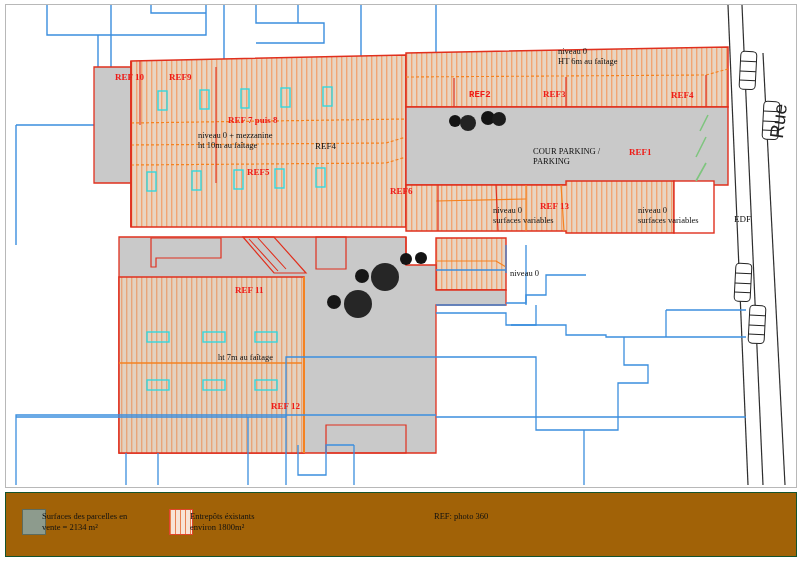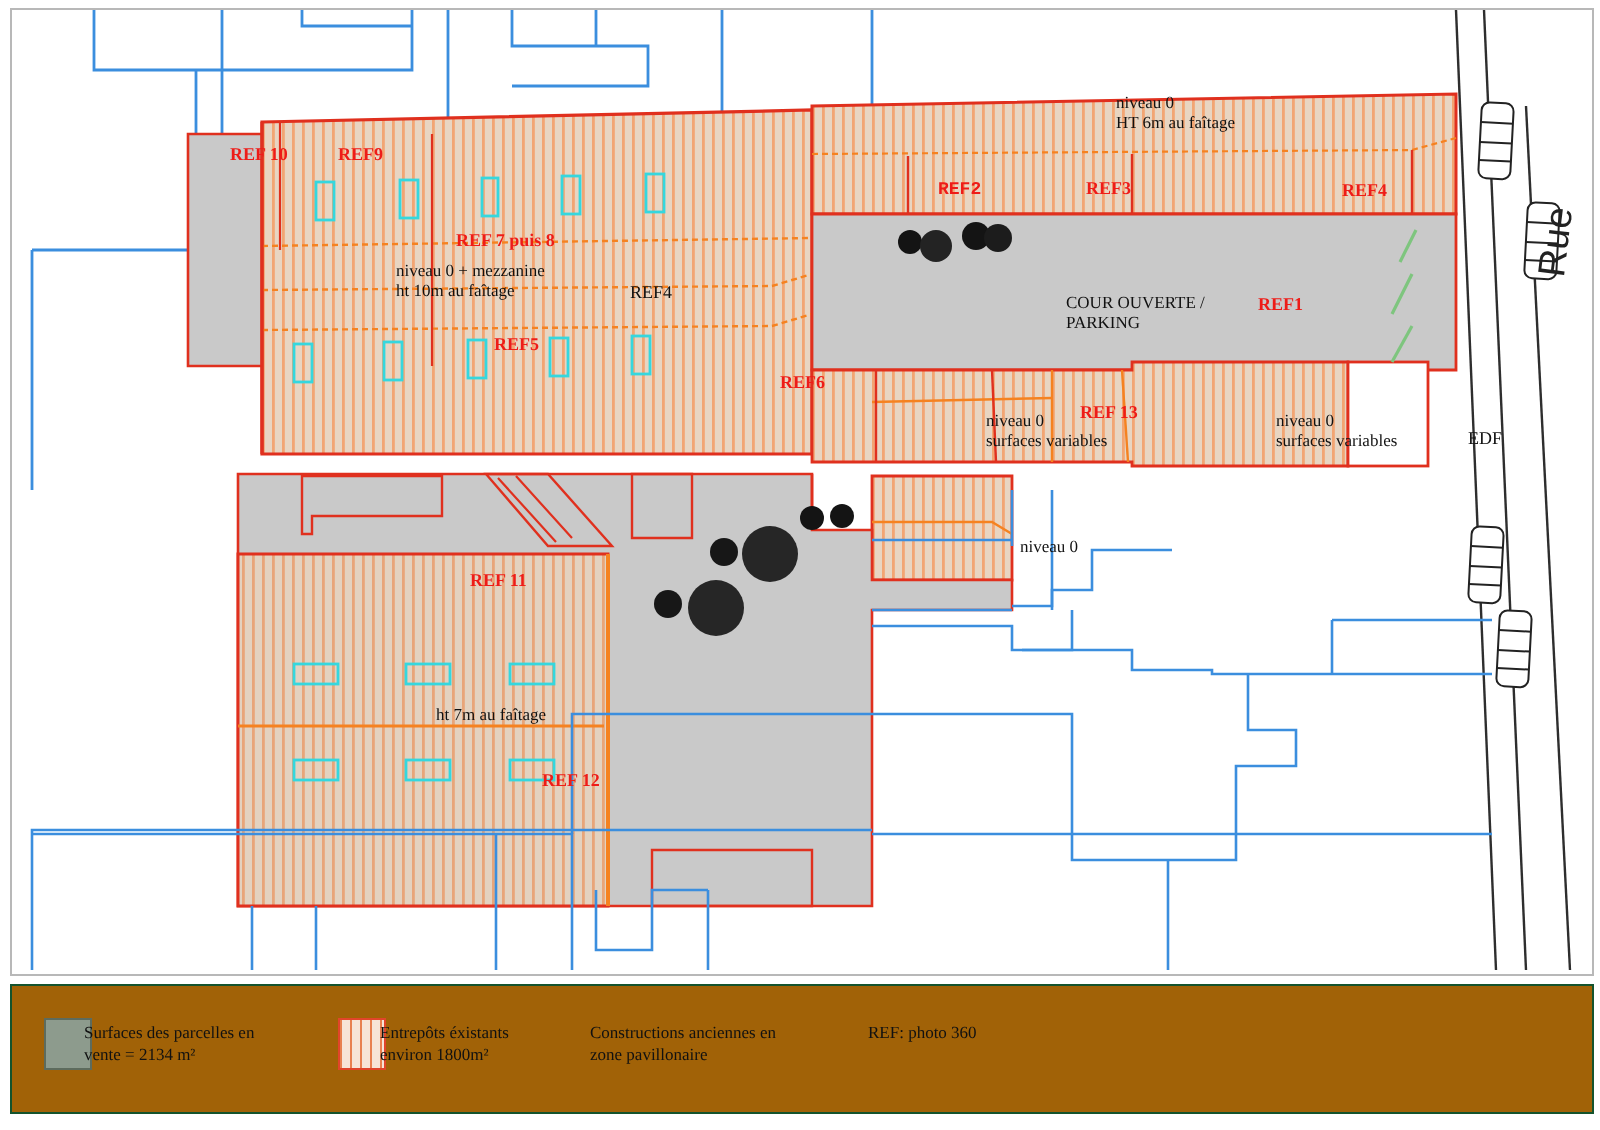--- a/index.html
+++ b/index.html
@@ -253,32 +253,32 @@
         <div class="lbl lbl-red" style="left: 175px; top: 70px; margin-top: 40px;">REF 7 puis 8</div>
         <div class="lbl lbl-blk-b" style="left: 262px; top: 136px;">REF4</div>
         <div class="lbl lbl-red" style="left: 194px; top: 162px;">REF5</div>
         <div class="lbl lbl-red" style="left: 337px; top: 181px;">REF6</div>
         <div class="lbl lbl-red" style="left: 416px; top: 85px; font-family: Liberation Mono, monospace;">REF2</div>
         <div class="lbl lbl-red" style="left: 490px; top: 84px;">REF3</div>
         <div class="lbl lbl-red" style="left: 618px; top: 85px;">REF4</div>
         <div class="lbl lbl-red" style="left: 576px; top: 142px;">REF1</div>
         <div class="lbl lbl-red" style="left: 487px; top: 196px;">REF 13</div>
         <div class="lbl lbl-red" style="left: 182px; top: 280px;">REF 11</div>
-        <div class="lbl lbl-red" style="left: 218px; top: 380px; text-align: center;">REF 12</div>
+        <div class="lbl lbl-red" style="left: 218px; top: 396px; text-align: center;">REF 12</div>
         <div class="lbl lbl-blk-b" style="left: 681px; top: 209px;">EDF</div>
         <div class="lbl lbl-blk" style="left: 505px; top: 42px;">
           <div>niveau 0</div>
           <div>HT 6m au faîtage</div>
         </div>
         <div class="lbl lbl-blk" style="left: 145px; top: 126px;">
           <div>niveau 0 + mezzanine</div>
           <div>ht 10m au faîtage</div>
         </div>
         <div class="lbl lbl-blk" style="left: 480px; top: 142px;">
-          <div>COUR OUVERTE /</div>
+          <div>COUR PARKING /</div>
           <div>PARKING</div>
         </div>
         <div class="lbl lbl-blk" style="left: 440px; top: 201px;">
           <div>niveau 0</div>
           <div>surfaces variables</div>
         </div>
         <div class="lbl lbl-blk" style="left: 585px; top: 201px;">
           <div>niveau 0</div>
           <div>surfaces variables</div>
         </div>
@@ -298,23 +298,19 @@
         <div class="sw sw-grey" style="left: 16px;"></div>
         <div class="lg-item" style="left: 36px;">
           <div>Surfaces des parcelles en</div>
           <div>vente = 2134 m²</div>
         </div>
         <div class="sw sw-hatch" style="left: 163px;"></div>
         <div class="lg-item" style="left: 184px;">
           <div>Entrepôts éxistants</div>
           <div>environ 1800m²</div>
         </div>
-        <div class="lg-item" style="left: 289px;">
-          <div>Constructions anciennes en</div>
-          <div>zone pavillonaire</div>
-        </div>
         <div class="lg-item" style="left: 428px;">
           <div>REF: photo 360</div>
         </div>
       </div>
 
   </div>
 </div>
 
 </body></html>

